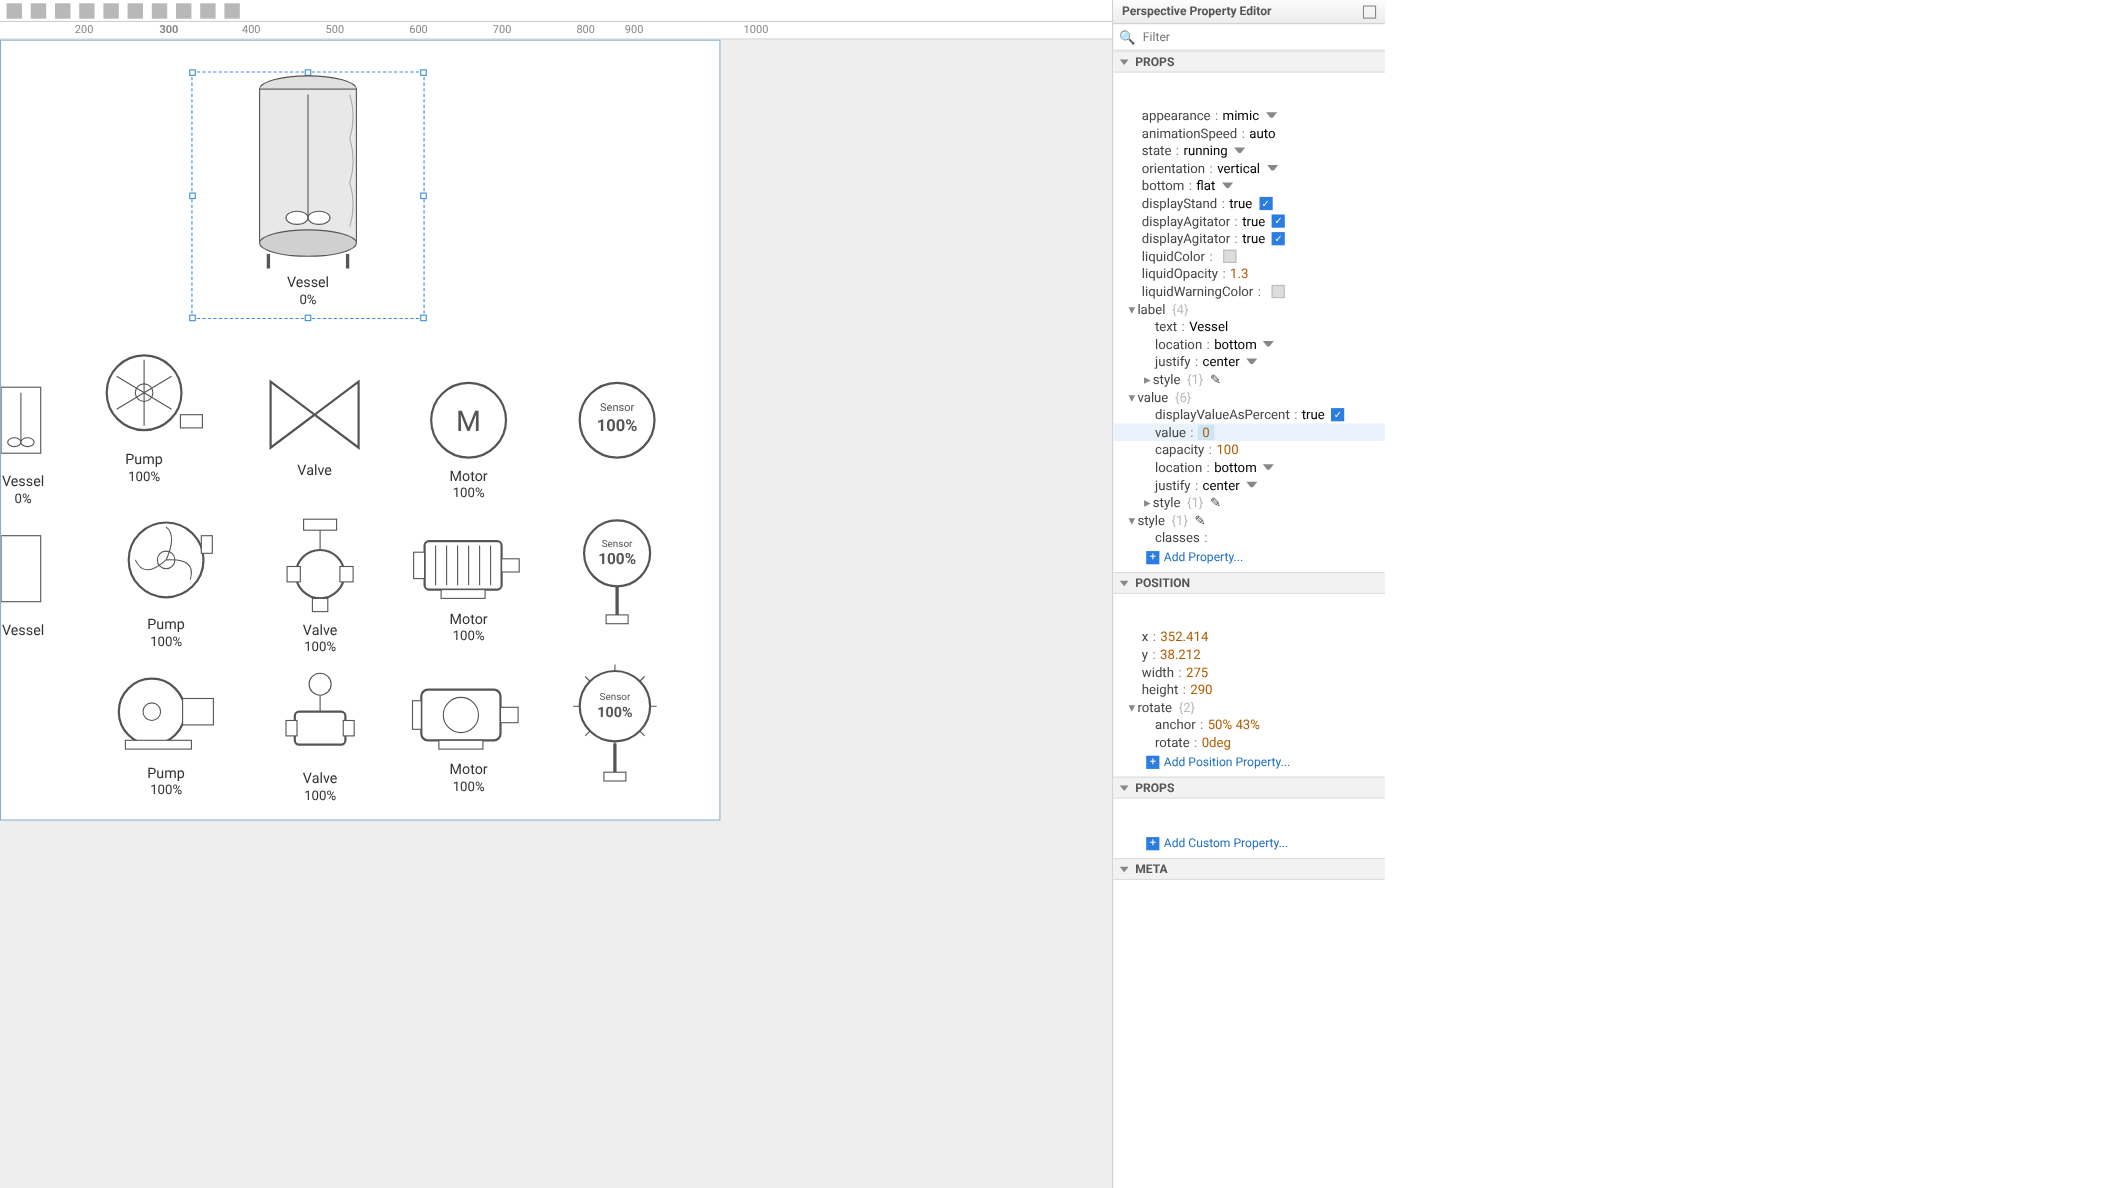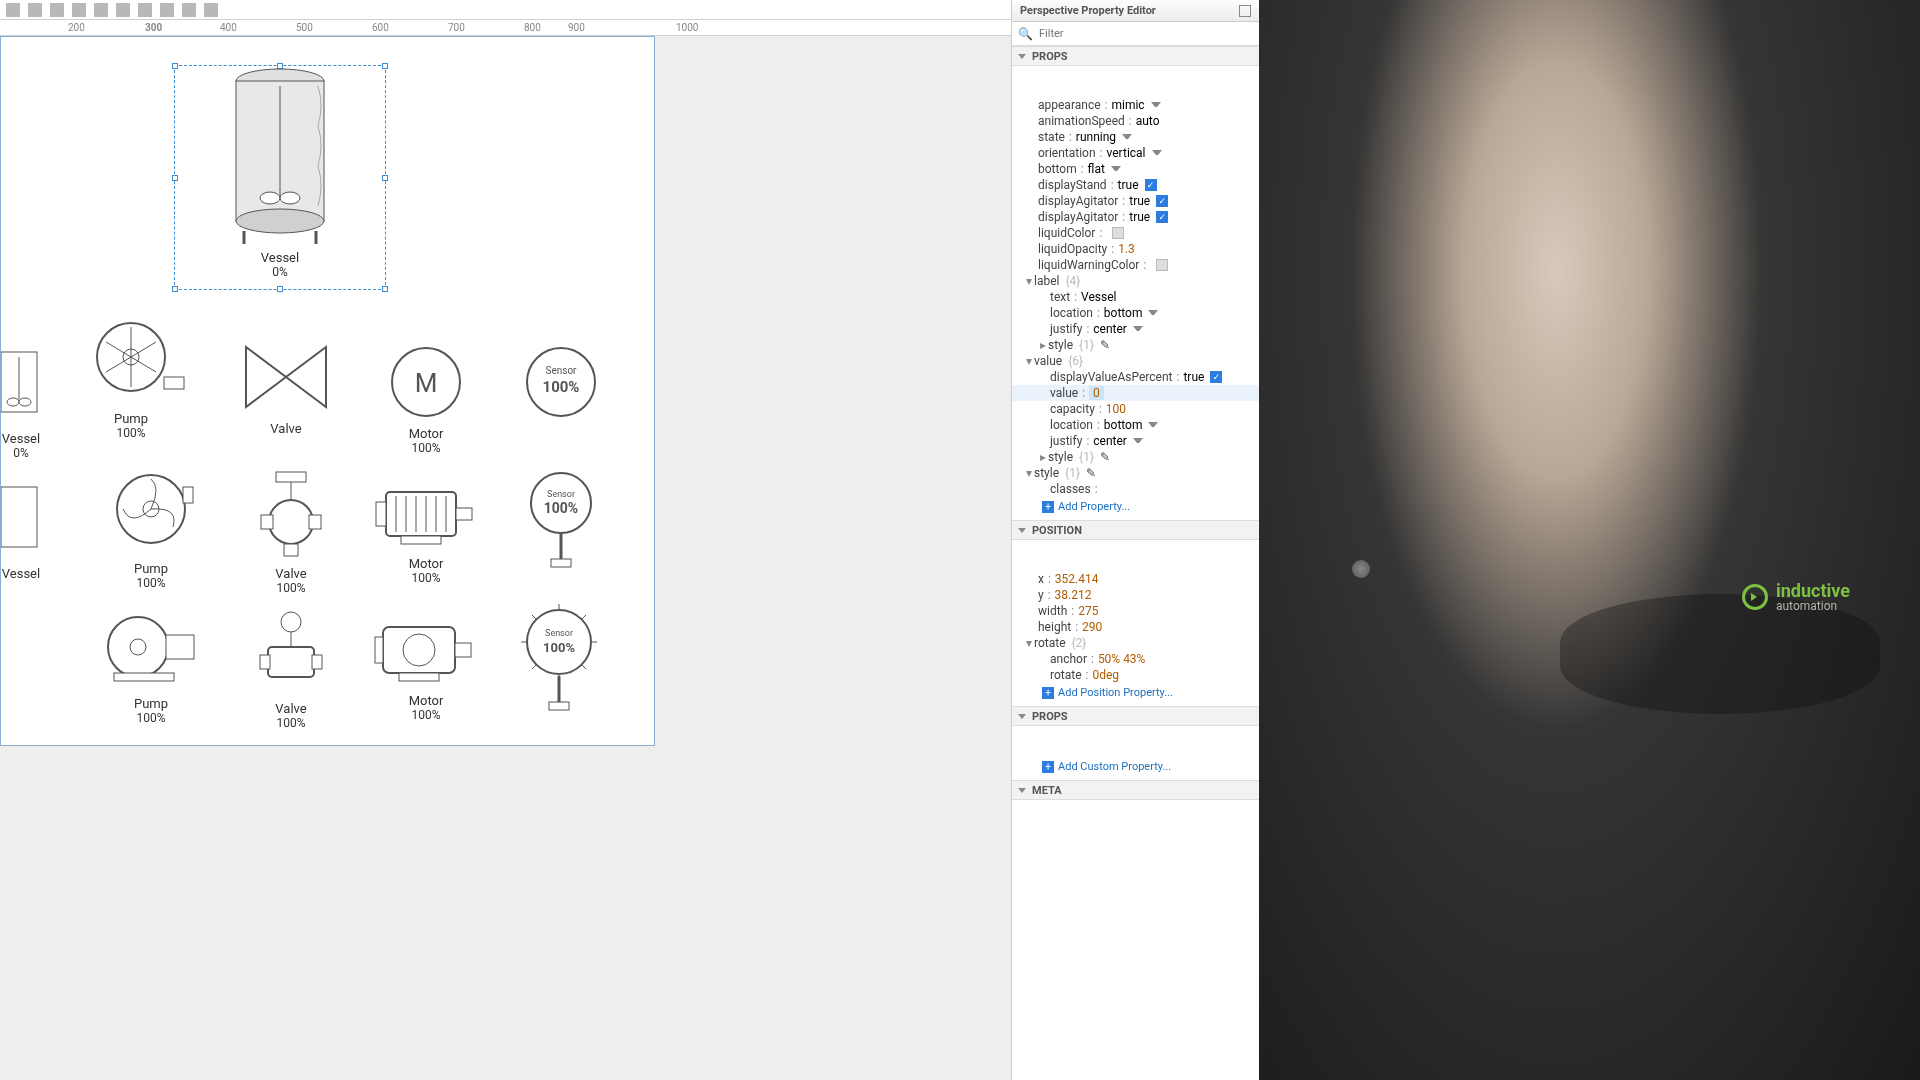--- a/index.html
+++ b/index.html
@@ -546,21 +546,13 @@
           <span class="txt link">Add Custom Property...</span>
         </div>
     </div>
 
     <div class="section-header">
         <span class="caret"></span>
         <span>META</span>
       </div>
   </div>
 
-  <div class="right-fill">
-    <div class="portrait"></div>
-    <div class="mic-dot"></div>
-    <div class="shirt-logo">
-      <span class="gear"></span>
-      <span><span>inductive</span><span class="sub">automation</span></span>
-    </div>
-  </div>
 </div>
 
 </body></html>

